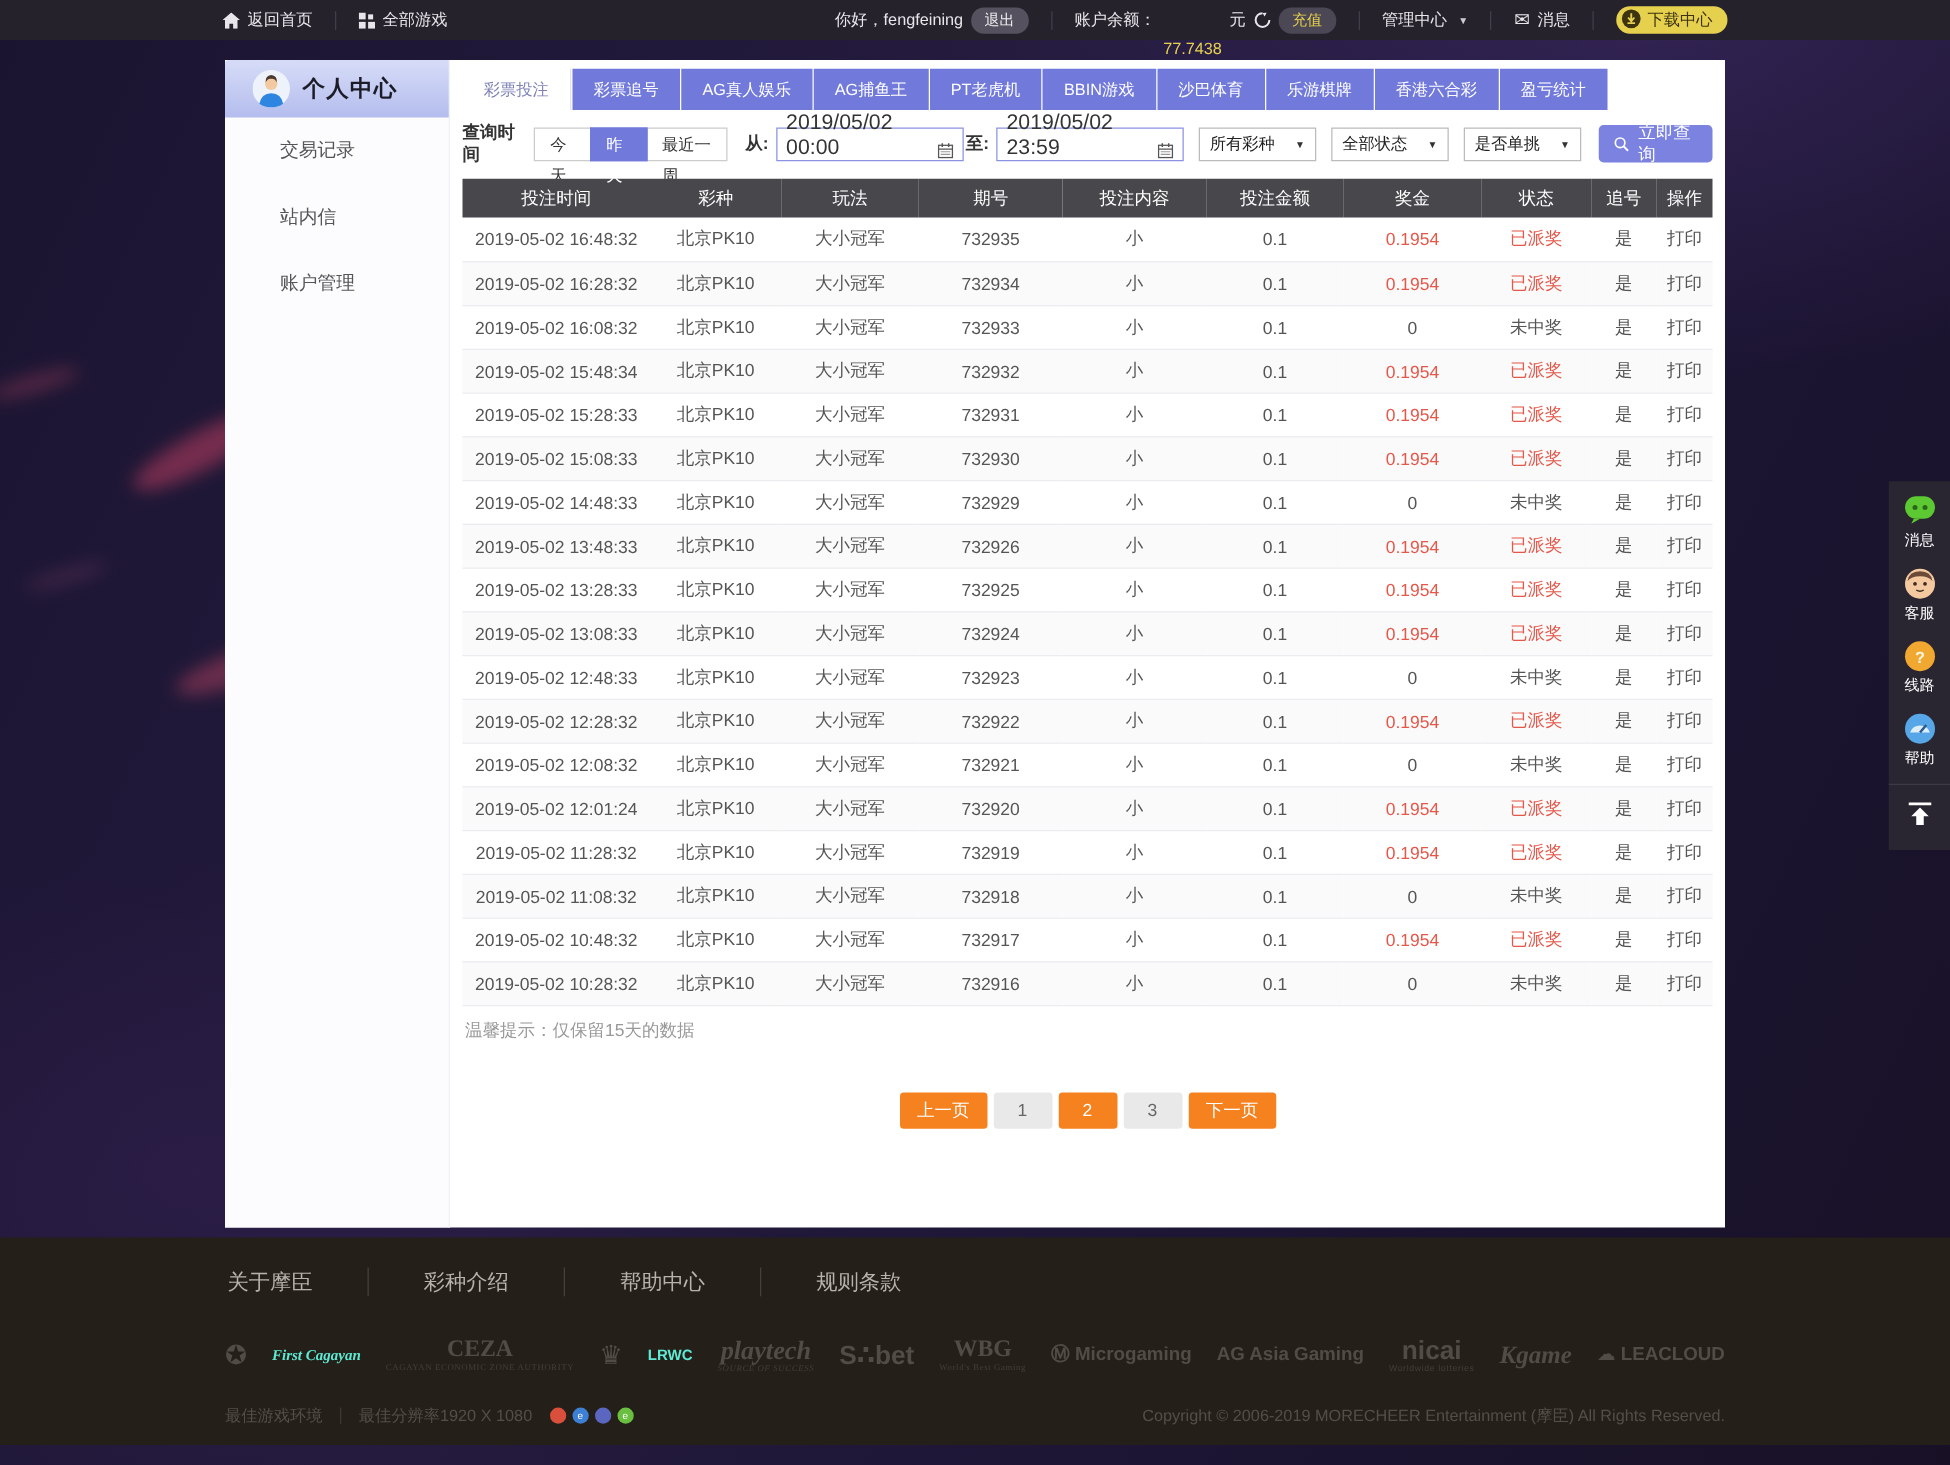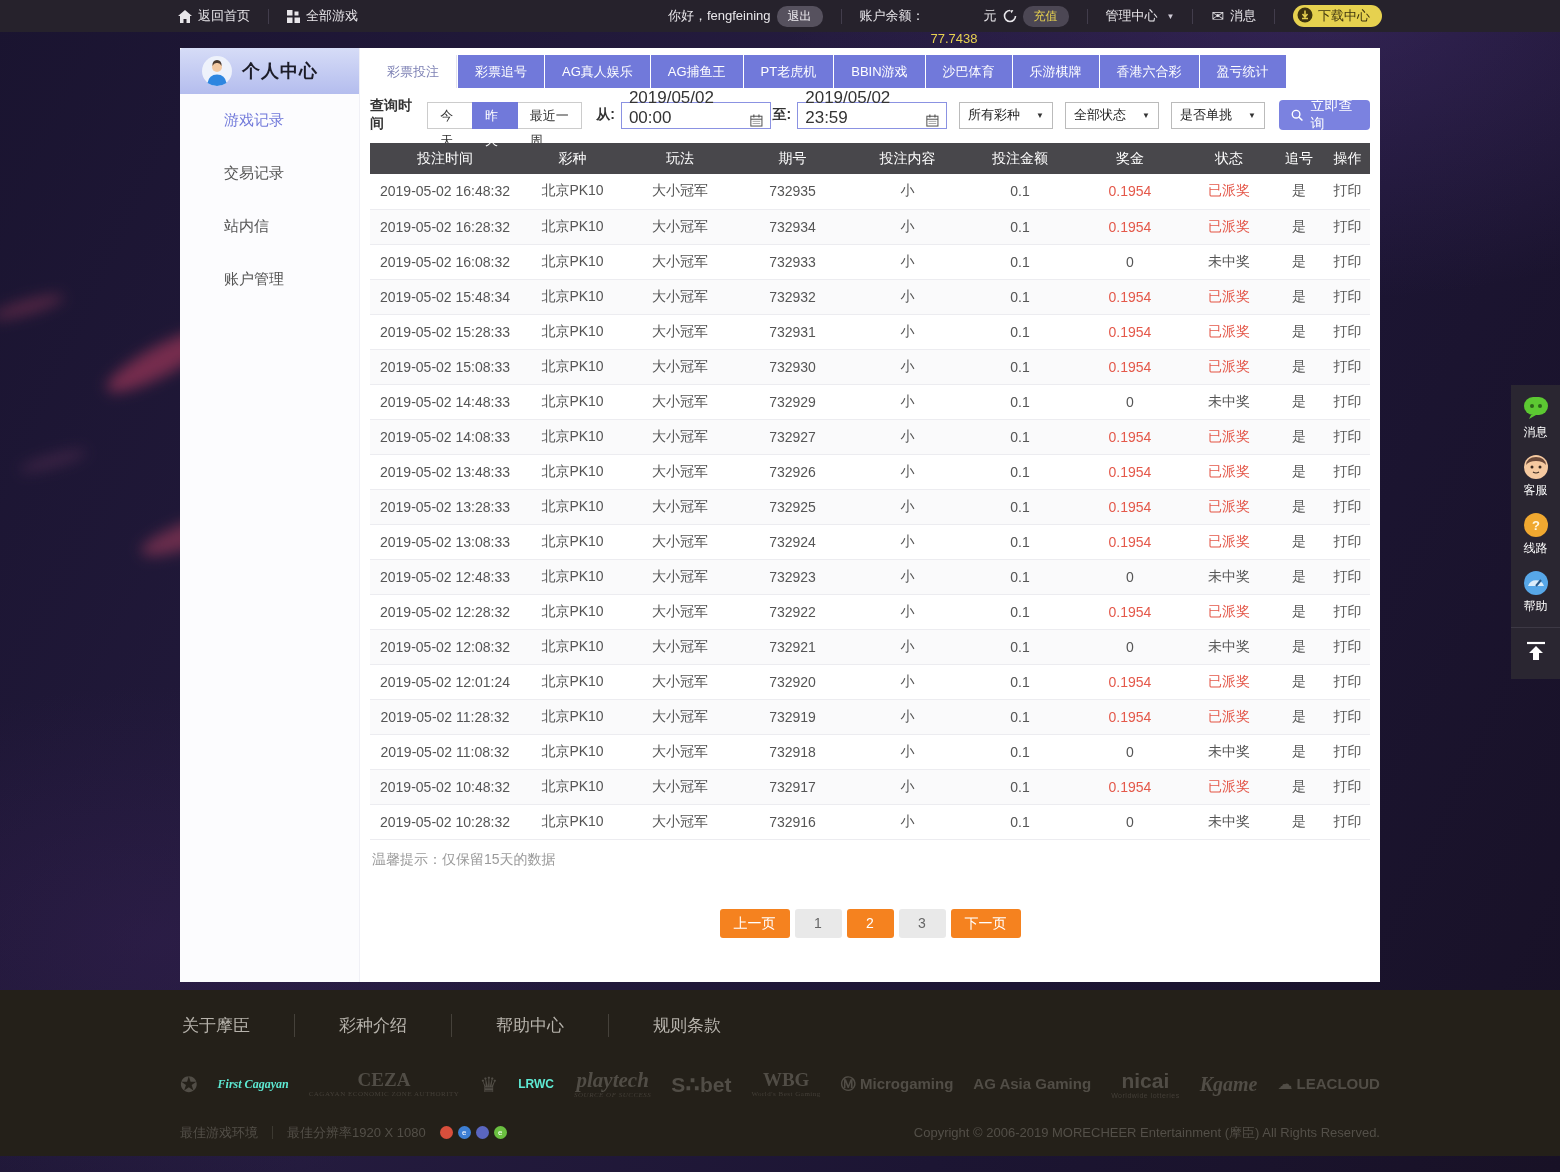--- a/index.html
+++ b/index.html
@@ -176,21 +176,20 @@
       <div class="side-head">
         <svg width="30" height="30" viewBox="0 0 30 30">
           <circle cx="15" cy="15" r="15" fill="#eef2fb"></circle>
           <circle cx="15" cy="11" r="5" fill="#f3c9a2"></circle>
           <path d="M15 4 Q10 4.5 10.5 10 Q12 6.5 15 7 Q18 6.5 19.5 10 Q20 4.5 15 4 Z" fill="#4a3a30"></path>
           <path d="M5.5 27 Q7 18.5 15 18.5 Q23 18.5 24.5 27 Q20 30 15 30 Q10 30 5.5 27 Z" fill="#2e86e0"></path>
         </svg>
         <span class="title">个人中心</span>
       </div>
       <div id="side-items">
-          <div class="side-item active">游戏记录</div>
           <div class="side-item">交易记录</div>
           <div class="side-item">站内信</div>
           <div class="side-item">账户管理</div>
         </div>
     </div>
 
     <div class="content">
       <div class="tabbar" id="tabs">
           <div class="tab active">彩票投注</div>
           <div class="tab">彩票追号</div>
@@ -364,32 +363,20 @@
               <td class="">大小冠军</td>
               <td class="">732929</td>
               <td class="">小</td>
               <td class="">0.1</td>
               <td class="">0</td>
               <td class="">未中奖</td>
               <td class="">是</td>
               <td class="">打印</td>
             </tr>
             <tr>
-              <td class="">2019-05-02 14:08:33</td>
-              <td class="">北京PK10</td>
-              <td class="">大小冠军</td>
-              <td class="">732927</td>
-              <td class="">小</td>
-              <td class="">0.1</td>
-              <td class="red">0.1954</td>
-              <td class="red">已派奖</td>
-              <td class="">是</td>
-              <td class="">打印</td>
-            </tr>
-            <tr>
               <td class="">2019-05-02 13:48:33</td>
               <td class="">北京PK10</td>
               <td class="">大小冠军</td>
               <td class="">732926</td>
               <td class="">小</td>
               <td class="">0.1</td>
               <td class="red">0.1954</td>
               <td class="red">已派奖</td>
               <td class="">是</td>
               <td class="">打印</td>

